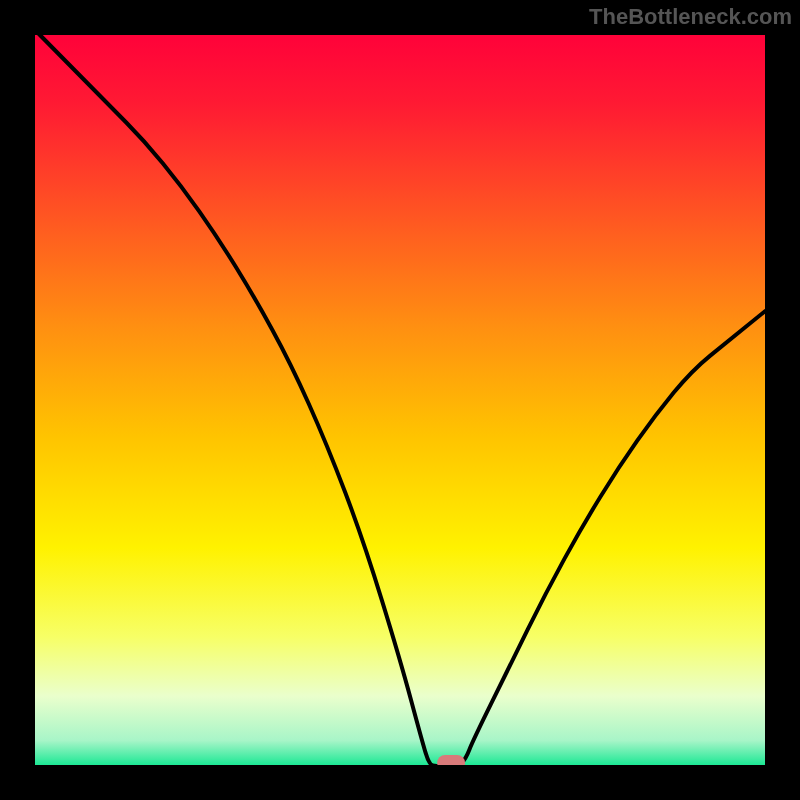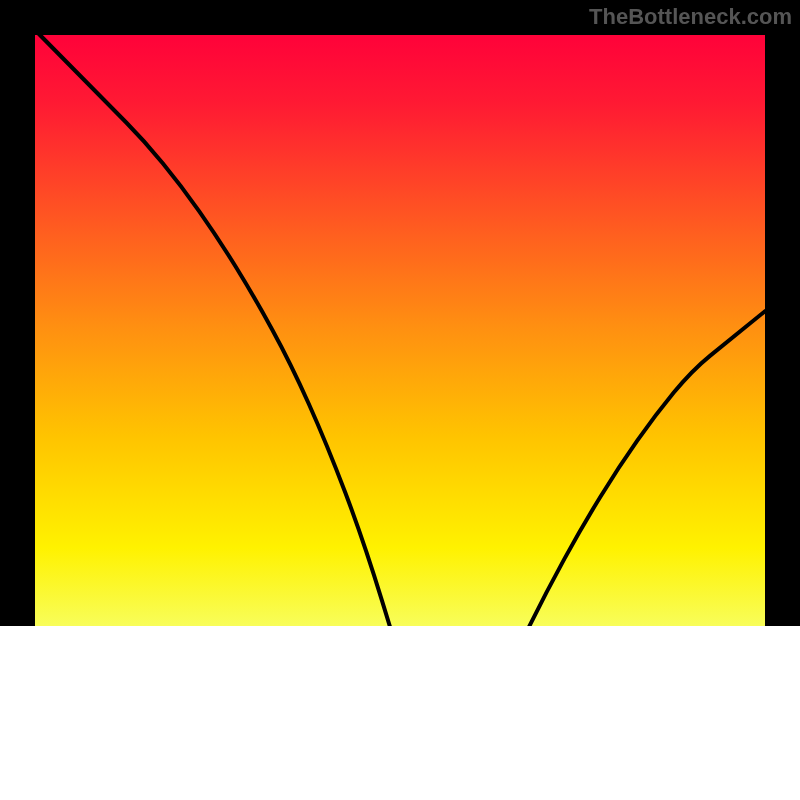--- a/index.html
+++ b/index.html
@@ -4,21 +4,21 @@
 <style>
   body {
     margin: 0;
     padding: 0;
     background: #fff;
     font-family: Arial, sans-serif;
   }
   .chart-container {
     position: relative;
     width: 800px;
-    height: 626px;
+    height: 800px;
   }
   .watermark {
     position: absolute;
     top: 4px;
     right: 8px;
     font-size: 22px;
     font-weight: bold;
     color: #555;
     z-index: 10;
   }

